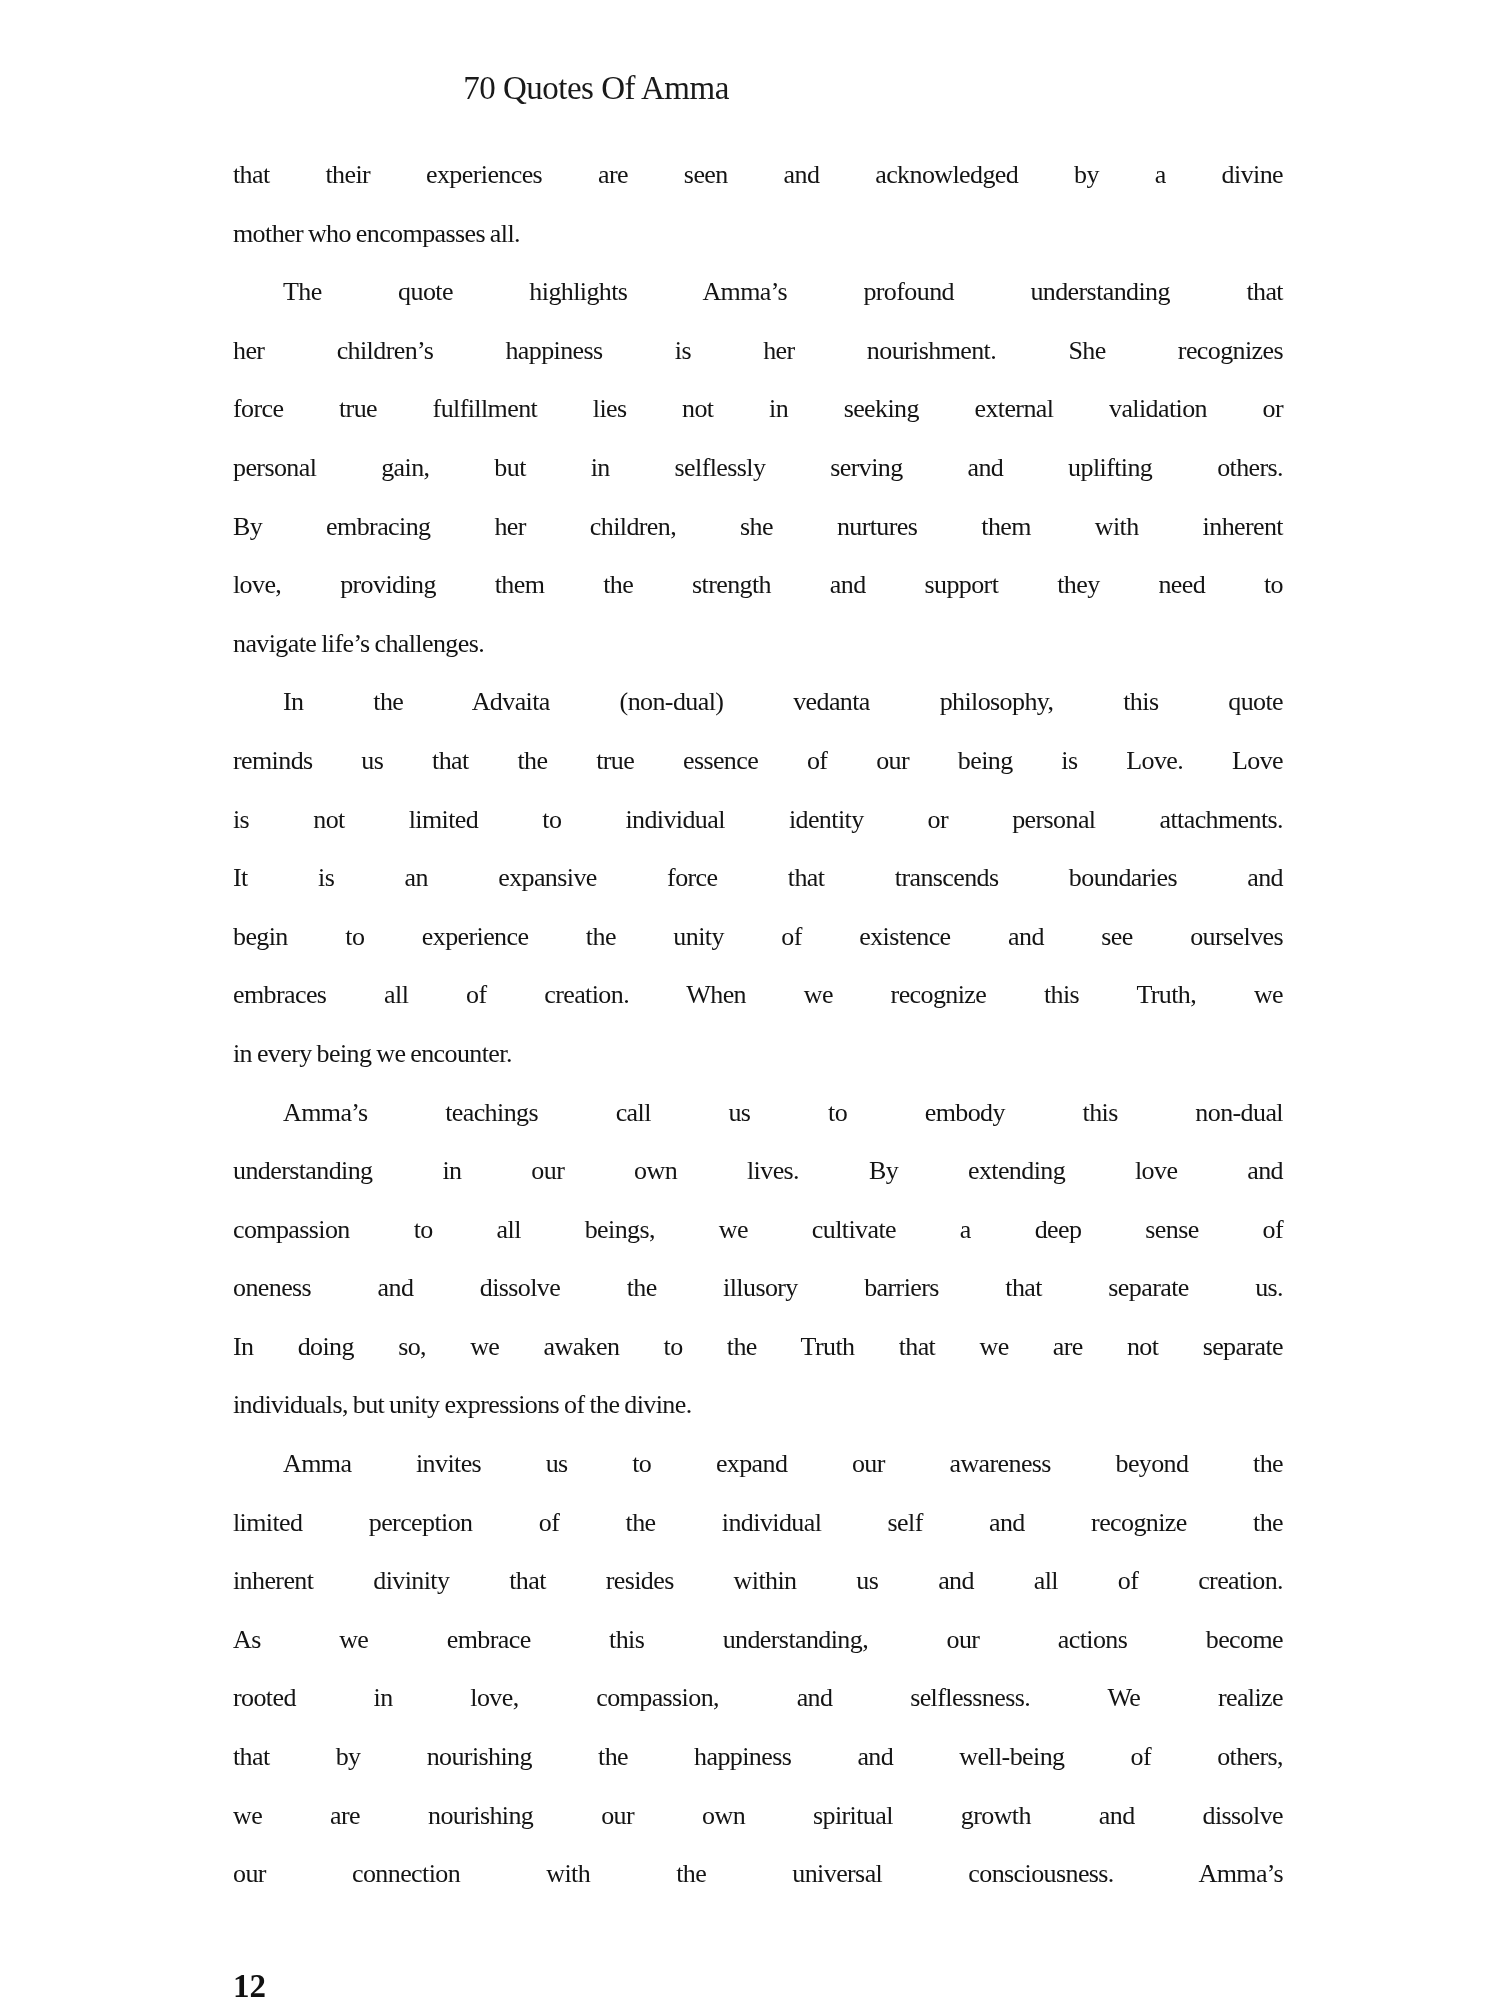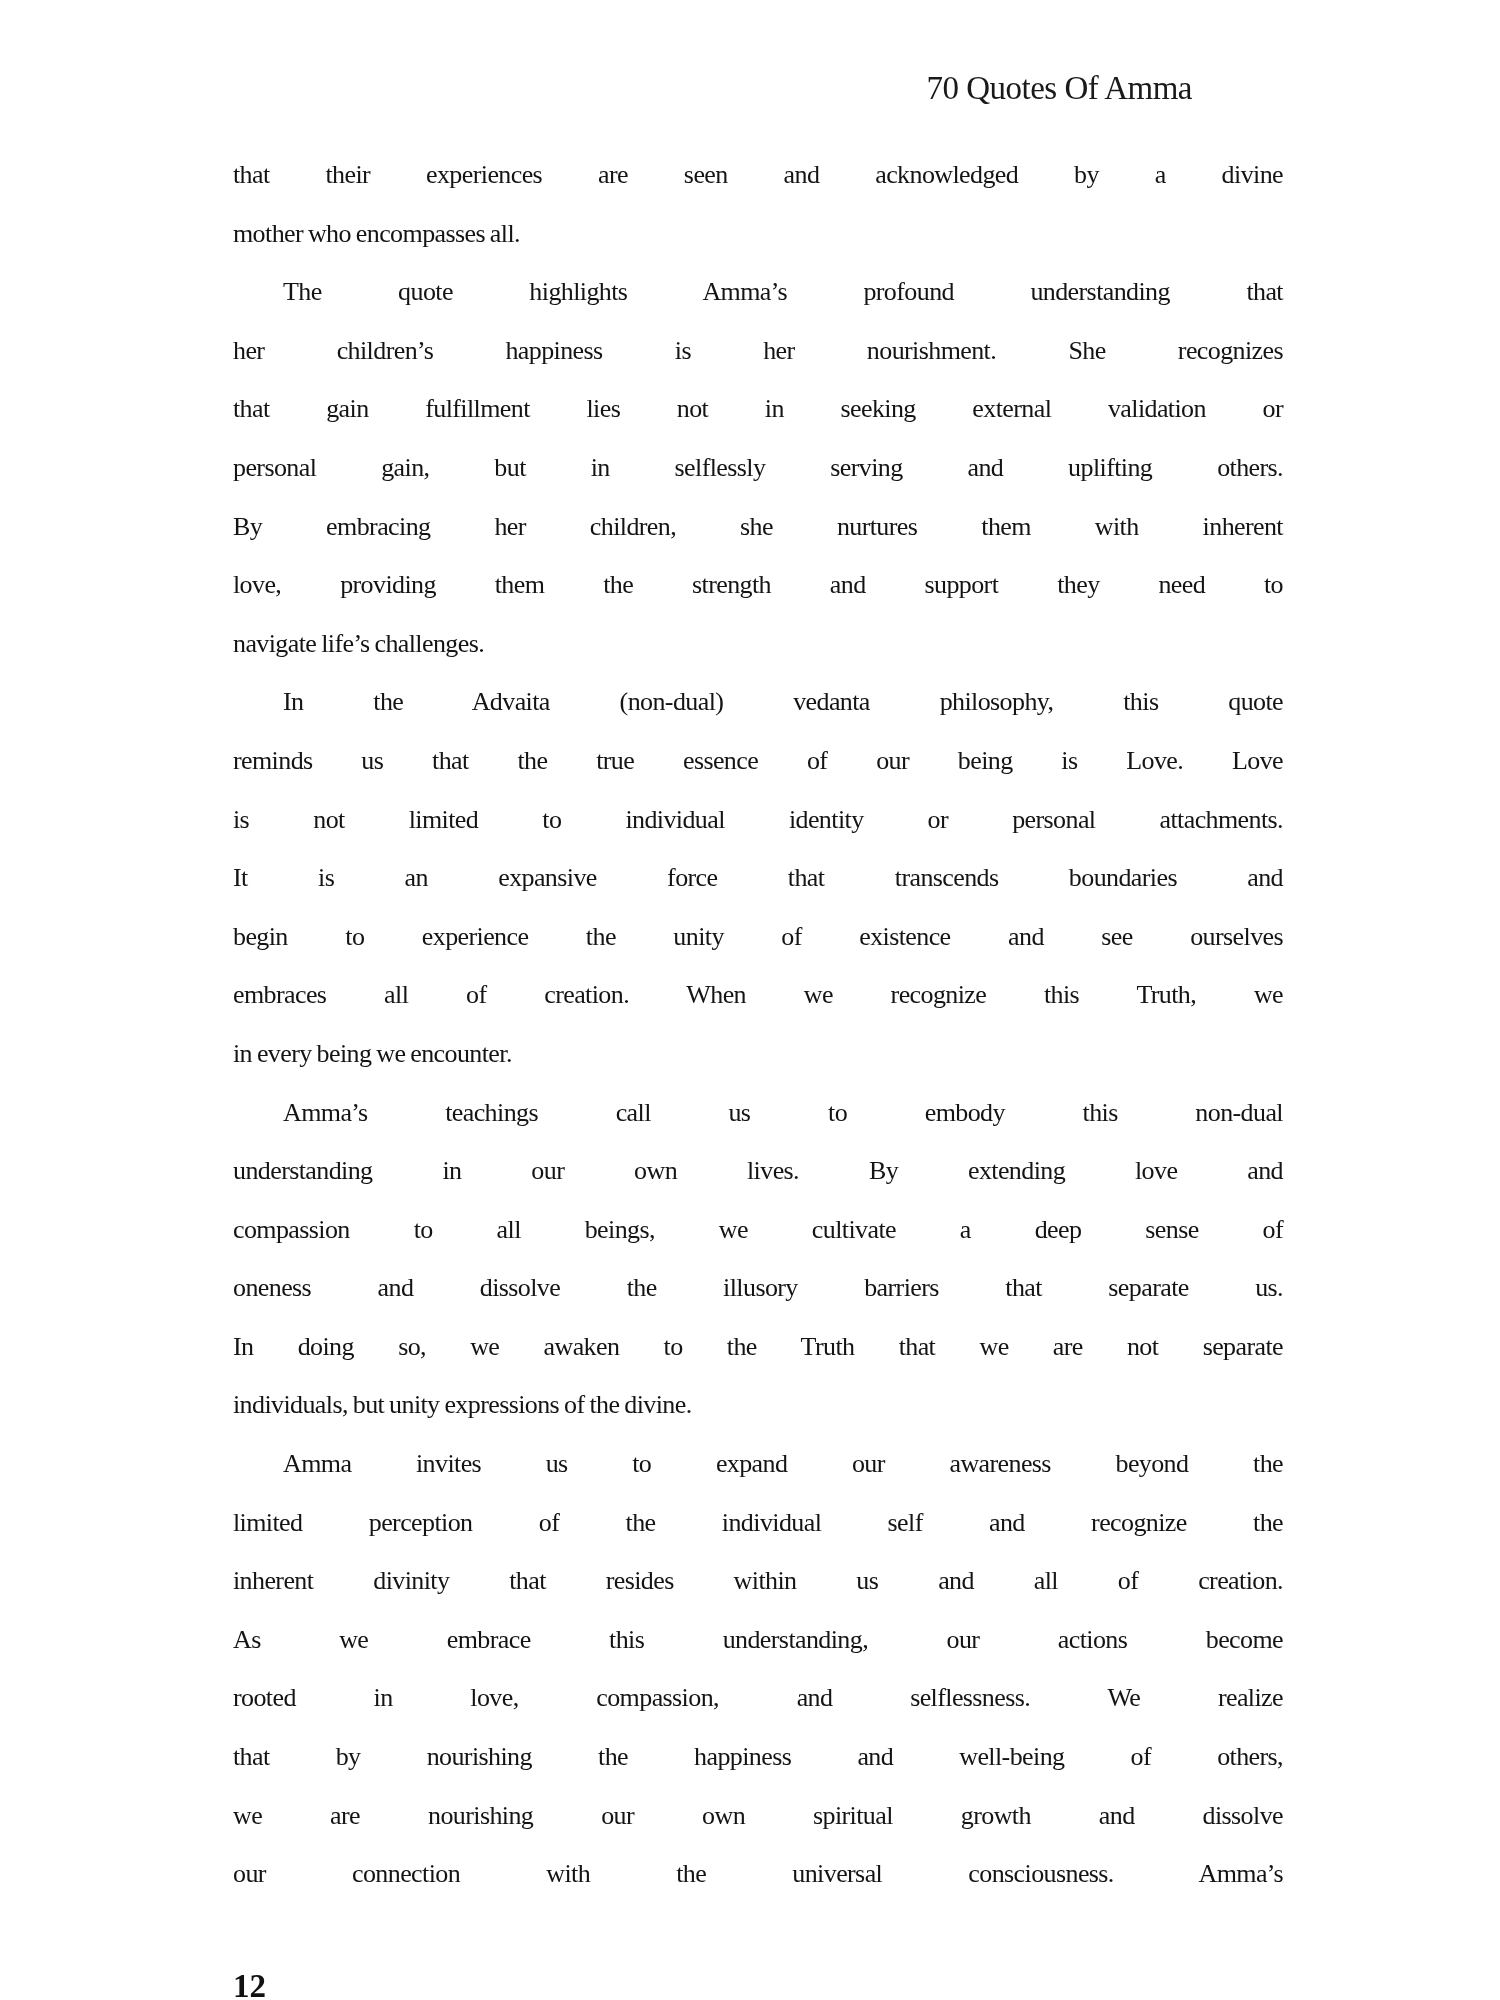--- a/index.html
+++ b/index.html
@@ -13,21 +13,21 @@
       position: relative;
       overflow: hidden;
       font-family: "Liberation Serif", "DejaVu Serif", serif;
       color: #141414;
     }
     .running-header {
       position: absolute;
       top: 66px;
       left: 0;
       width: 1192px;
-      text-align: right;
+      text-align: center;
       font-size: 33px;
       letter-spacing: -0.5px;
       line-height: 44px;
       color: #1a1a1a;
     }
     .body-text {
       position: absolute;
       top: 146px;
       left: 233px;
       width: 1050px;
@@ -68,21 +68,21 @@
 <div class="body-text">
 
   <div>
     <span class="line">that their experiences are seen and acknowledged by a divine</span>
     <span class="line last">mother who encompasses all.</span>
   </div>
 
   <div>
     <span class="line indent">The quote highlights Amma’s profound understanding that</span>
     <span class="line">her children’s happiness is her nourishment. She recognizes</span>
-    <span class="line">that gain fulfillment lies not in seeking external validation or</span>
+    <span class="line">force true fulfillment lies not in seeking external validation or</span>
     <span class="line">personal gain, but in selflessly serving and uplifting others.</span>
     <span class="line">By embracing her children, she nurtures them with inherent</span>
     <span class="line">love, providing them the strength and support they need to</span>
     <span class="line last">navigate life’s challenges.</span>
   </div>
 
   <div>
     <span class="line indent">In the Advaita (non-dual) vedanta philosophy, this quote</span>
     <span class="line">reminds us that the true essence of our being is Love. Love</span>
     <span class="line">is not limited to individual identity or personal attachments.</span>

